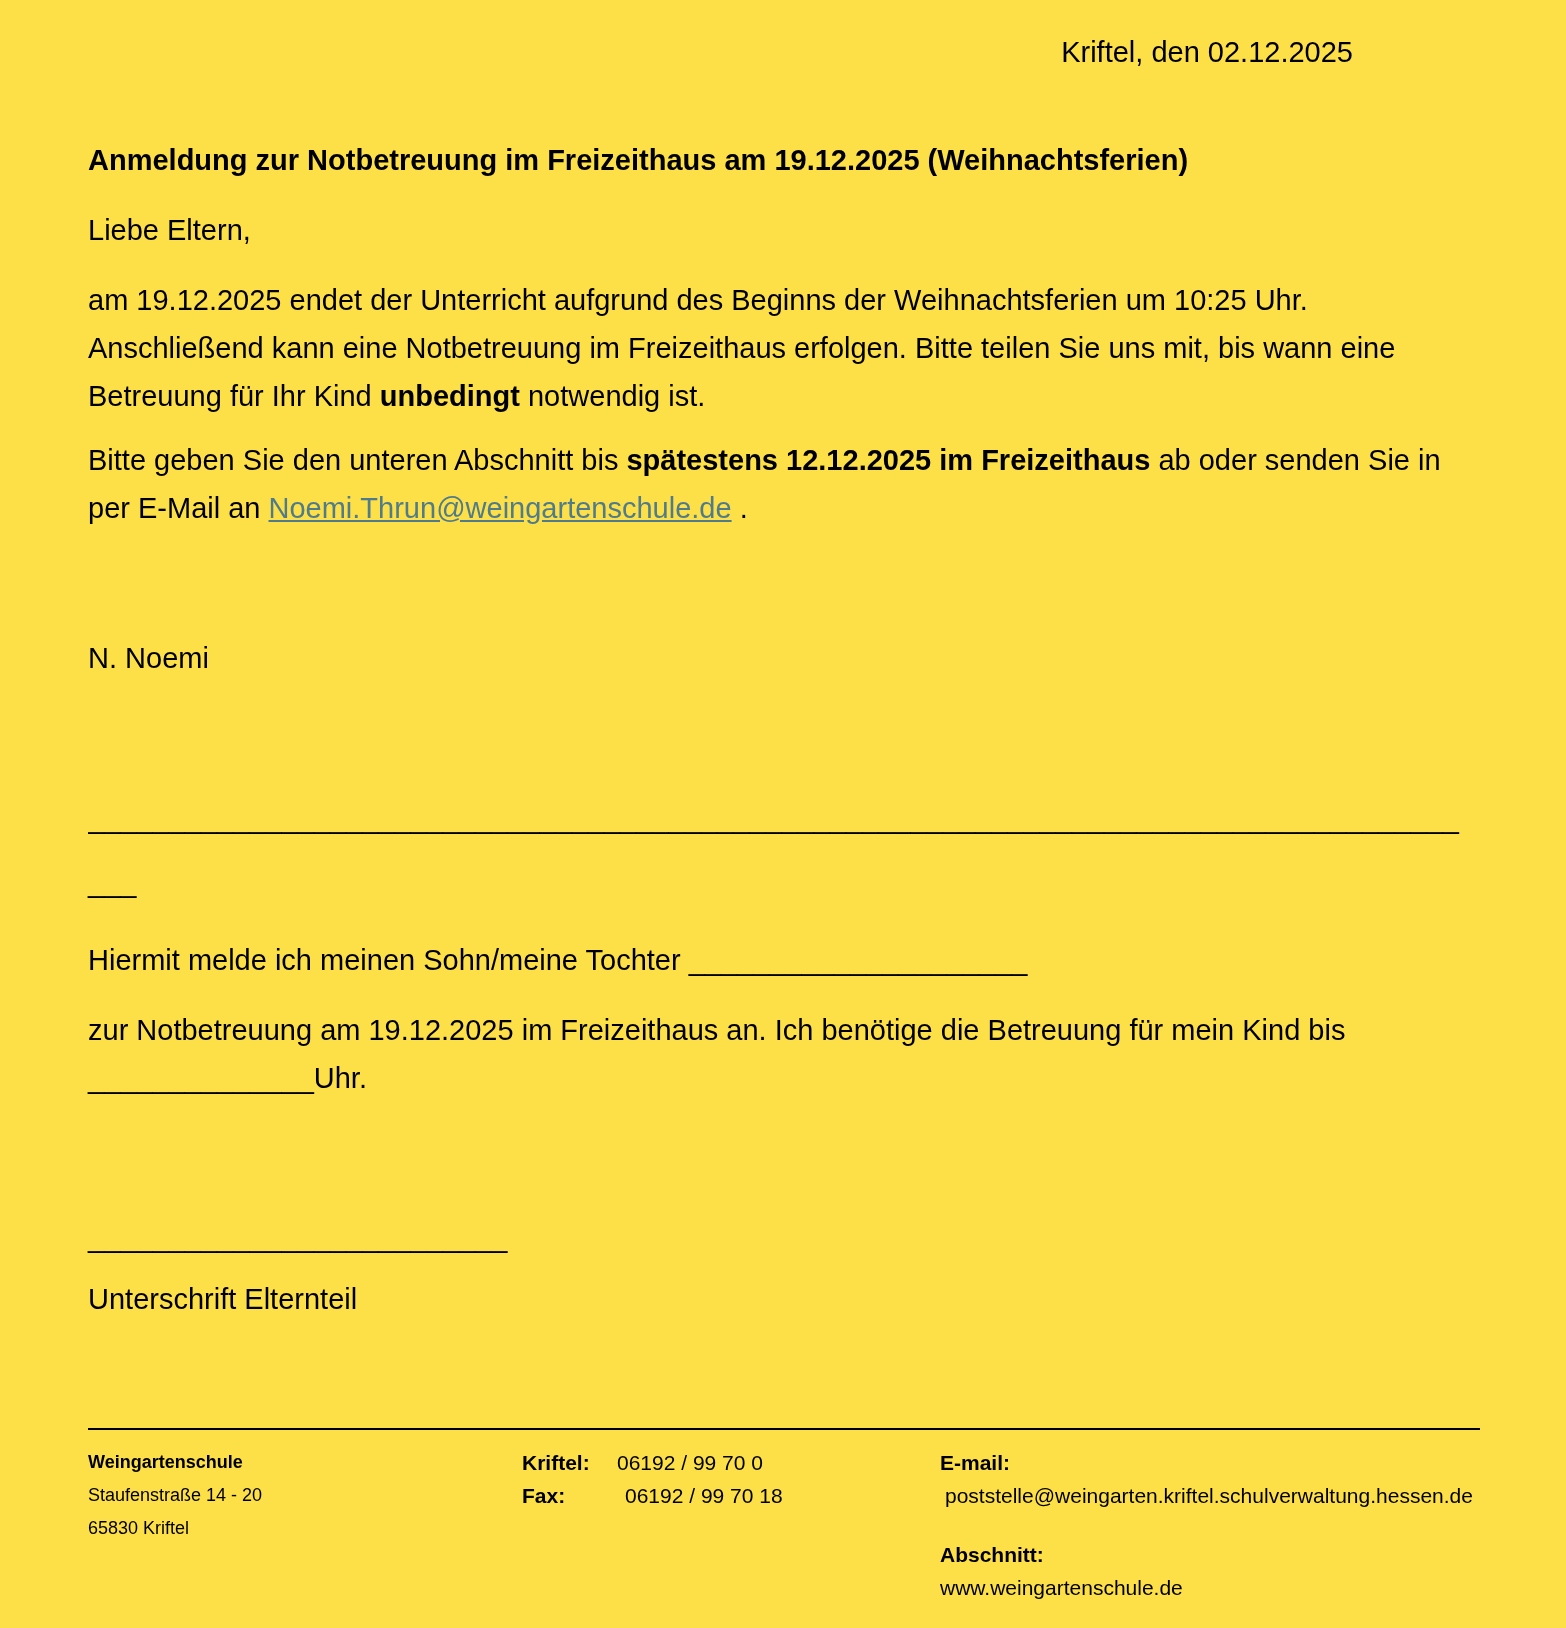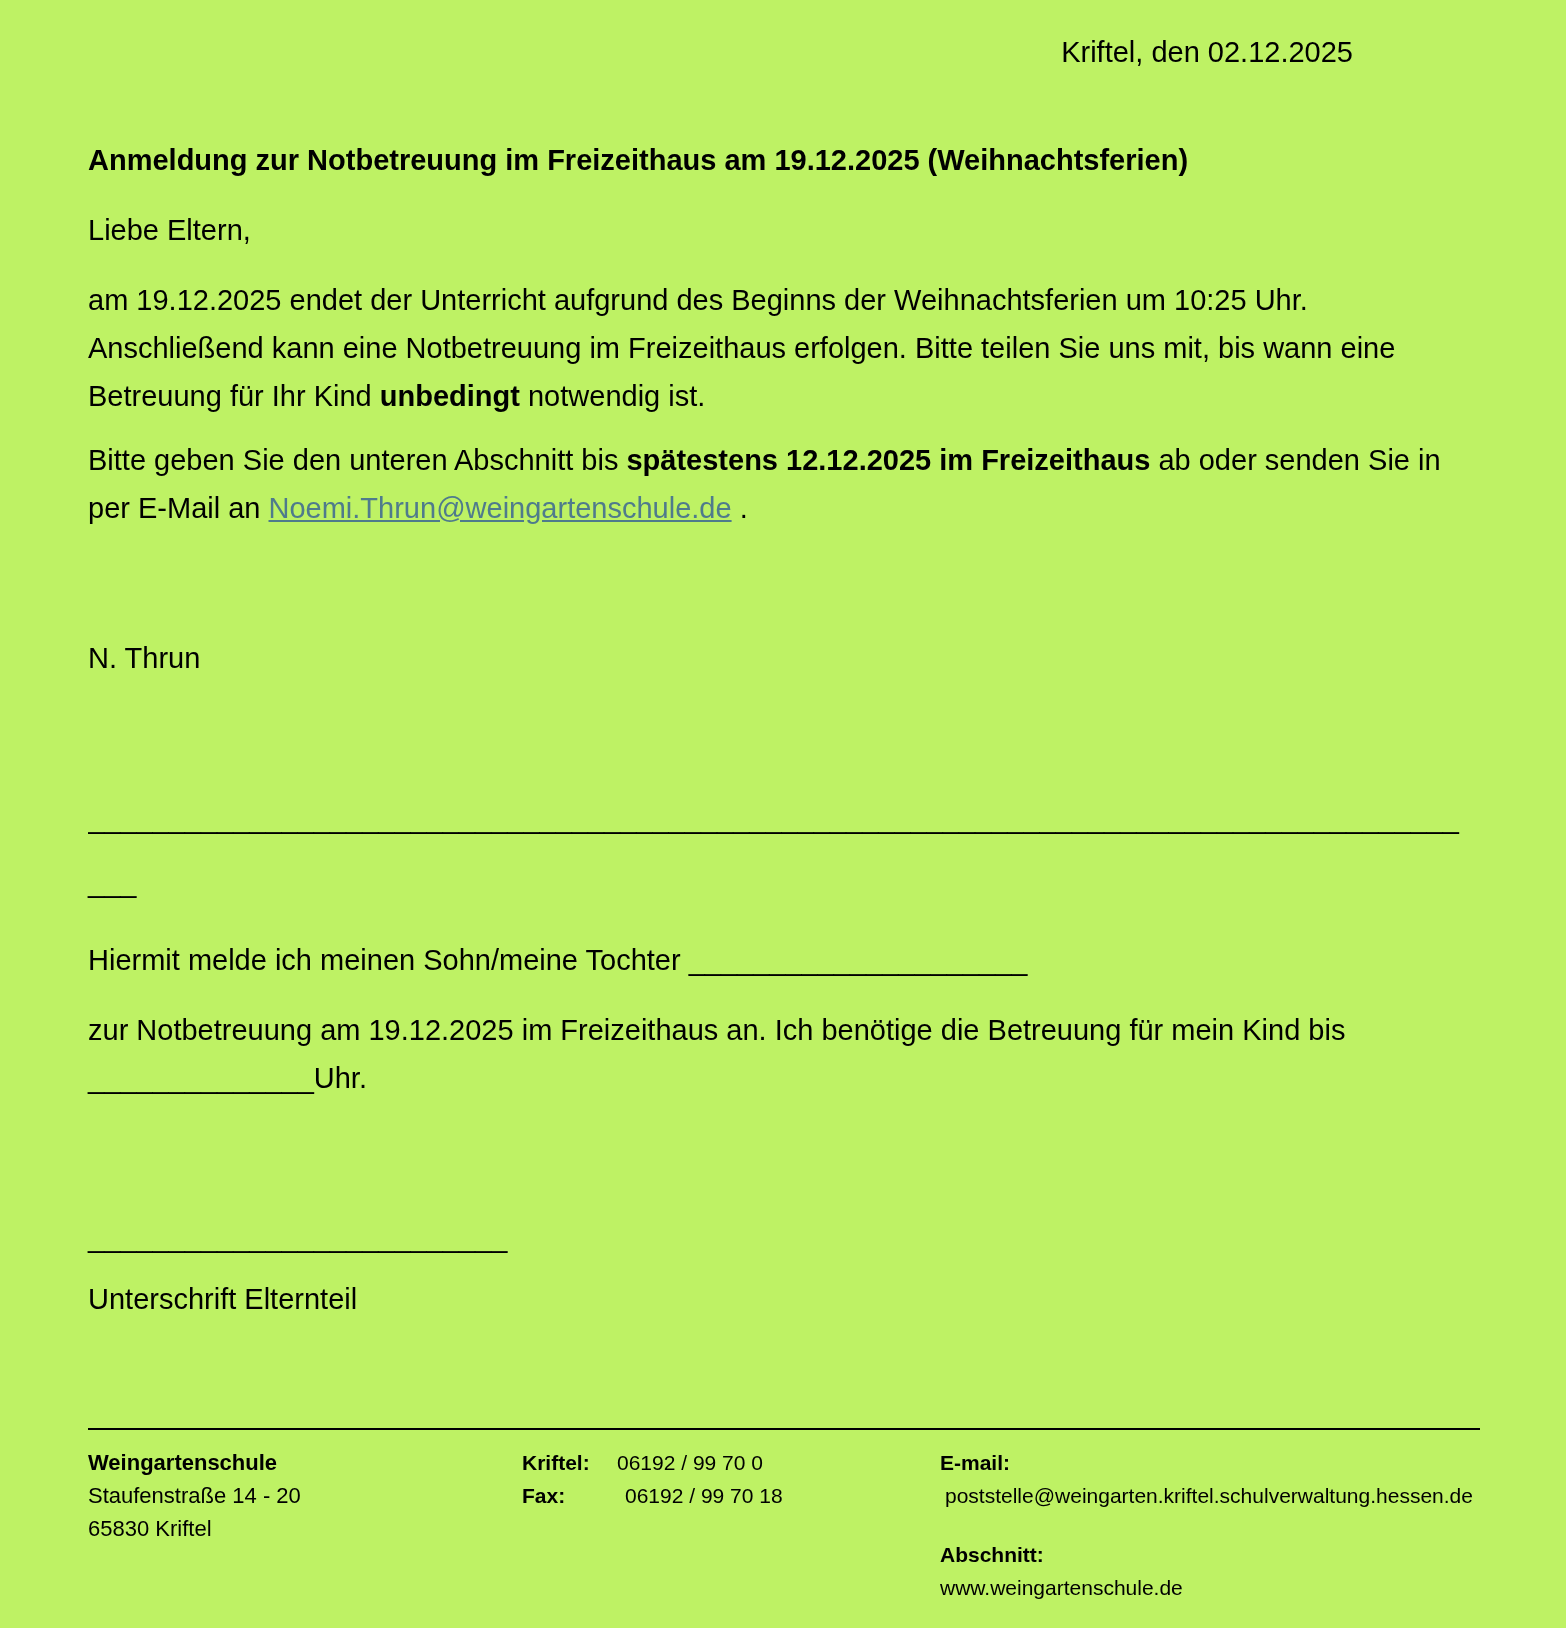--- a/index.html
+++ b/index.html
@@ -4,21 +4,21 @@
 <style>
   html, body {
     margin: 0;
     padding: 0;
     background: #ffffff;
   }
   .page {
     position: relative;
     width: 1566px;
     height: 1628px;
-    background: #bef264;
+    background: #fde047;
     box-sizing: border-box;
     padding: 28px 88px 0 88px;
     font-family: "Liberation Sans", sans-serif;
     font-size: 29px;
     line-height: 48px;
     color: #000000;
     overflow: hidden;
   }
   .dateline {
     text-align: right;
@@ -55,21 +55,21 @@
     left: 88px;
     right: 86px;
     top: 1428px;
     border-top: 2px solid #000000;
     padding-top: 16px;
     display: flex;
     align-items: flex-start;
     font-size: 21px;
     line-height: 33px;
   }
-  .footer .col-school { width: 434px; font-size: 22px; }
+  .footer .col-school { width: 434px; font-size: 18px; }
   .footer .col-phone  { width: 418px; }
   .footer .col-online { flex: 1; }
   .school-name { font-weight: bold; }
   .phone-row .flabel {
     display: inline-block;
     width: 95px;
     font-weight: bold;
   }
   .fax-value { padding-left: 8px; }
   .flabel-block { font-weight: bold; }
@@ -85,21 +85,21 @@
 
   <div class="doc-title">Anmeldung zur Notbetreuung im Freizeithaus am 19.12.2025 (Weihnachtsferien)</div>
 
   <div class="salutation">Liebe Eltern,</div>
 
   <div class="para para-1"><span>am 19.12.2025 endet der Unterricht aufgrund des Beginns der Weihnachtsferien um 10:25 Uhr. Anschließend kann eine Notbetreuung im Freizeithaus erfolgen. Bitte teilen Sie uns mit, bis wann eine Betreuung für Ihr Kind </span><span class="bold">unbedingt</span><span> notwendig ist.</span></div>
 
   <div class="para para-2"><span>Bitte geben Sie den unteren Abschnitt bis </span><span class="bold">spätestens 12.12.2025 im Freizeithaus</span><span> ab oder senden Sie in per E-Mail an </span><a class="email-link" style="color: rgb(79, 123, 140); text-align: center;">Noemi.Thrun@weingartenschule.de</a><span> .</span></div>
 
 
-  <div class="sig-name">N. Thrun</div>
+  <div class="sig-name">N. Noemi</div>
 
   <div class="tearoff-long">_____________________________________________________________________________________</div>
   <div class="tearoff-short">___</div>
 
   <div class="form-line-1"><span>Hiermit melde ich meinen Sohn/meine Tochter </span><span class="blank">_____________________</span></div>
 
   <div class="form-line-2"><span>zur Notbetreuung am 19.12.2025 im Freizeithaus an. Ich benötige die Betreuung für mein Kind bis </span><span class="blank">______________Uhr.</span></div>
 
   <div class="sig-blank-line">__________________________</div>
   <div class="sig-label">Unterschrift Elternteil</div>

